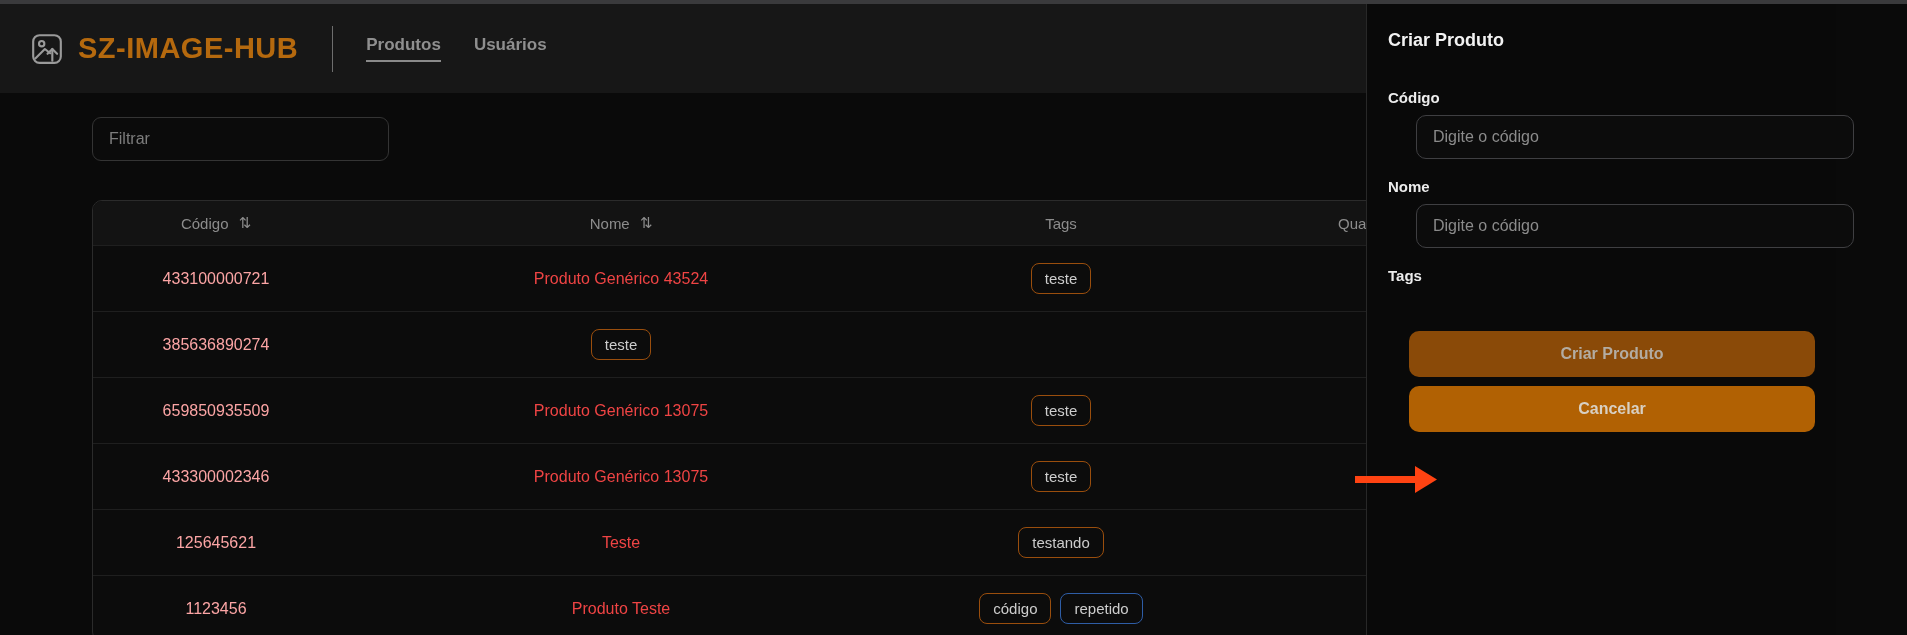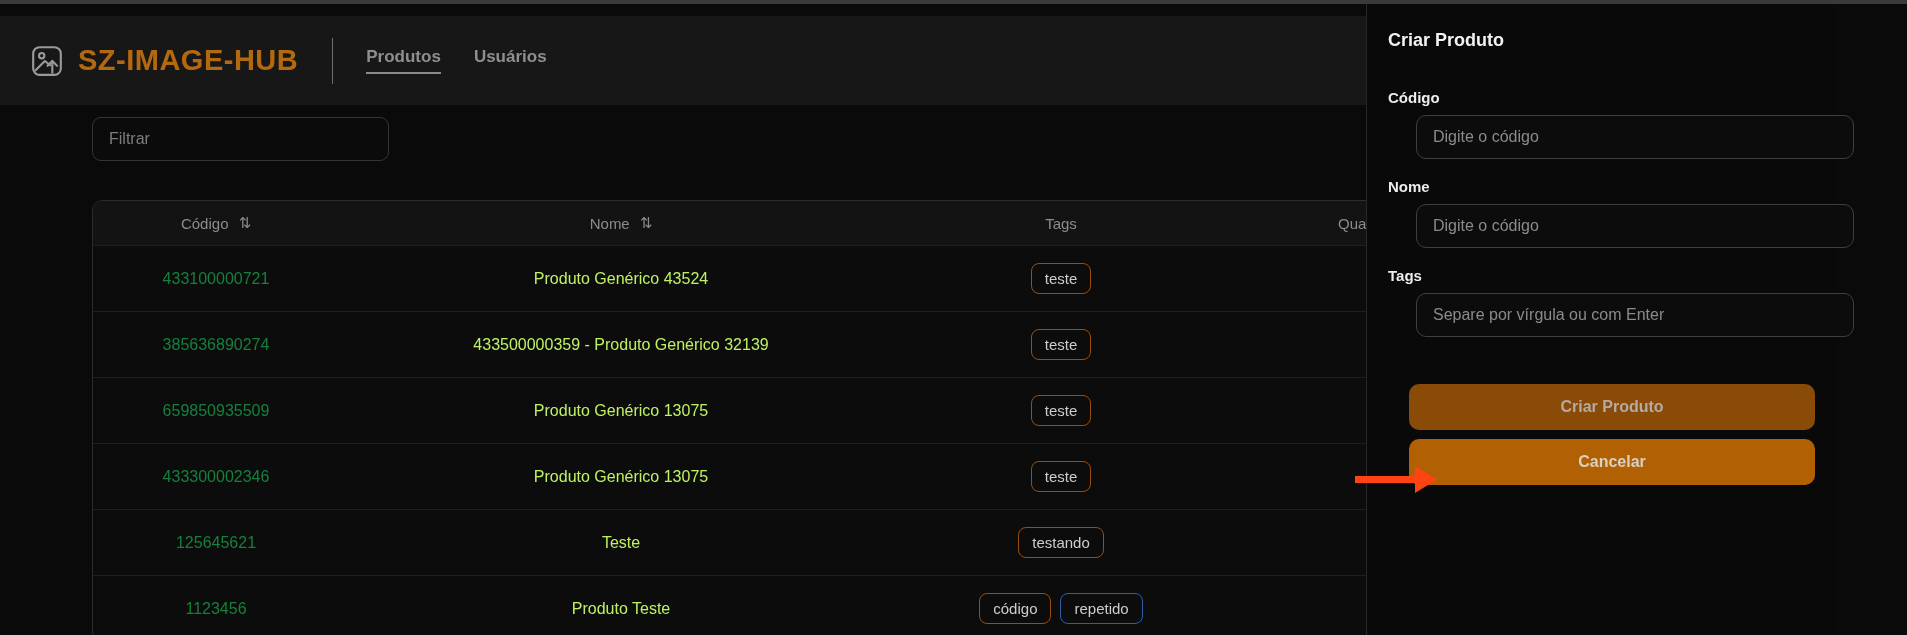--- a/index.html
+++ b/index.html
@@ -12,21 +12,21 @@
   }
   *{margin:0;padding:0;box-sizing:border-box;}
   body{background:#000;}
   .page{
     position:relative;width:1907px;height:635px;overflow:hidden;
     background:#0a0a0a;font-family:"Liberation Sans",sans-serif;
   }
   .top-strip{position:absolute;top:0;left:0;width:1907px;height:4px;background:#3a3a3c;}
   
   .header{
-    position:absolute;top:16px;left:0;width:1437px;height:89px;
+    position:absolute;top:4px;left:0;width:1437px;height:89px;
     background:#171717;display:flex;align-items:center;
   }
   .logo-icon{margin-left:30px;flex:0 0 auto;display:flex;}
   .brand{font-size:29px;font-weight:bold;color:var(--accent);margin-left:14px;letter-spacing:.5px;}
   .header-divider{width:1px;height:46px;background:#6e6e6e;margin-left:34px;}
   .nav{margin-left:33px;display:flex;gap:33px;}
   .nav-item{
     font-size:17px;font-weight:bold;color:#8f8f8f;cursor:pointer;
     padding-bottom:5px;border-bottom:2px solid transparent;
   }
@@ -45,22 +45,22 @@
     background:#0c0c0c;border:1px solid #2b2b2b;border-radius:10px;overflow:hidden;
   }
   .thead,.trow{display:grid;grid-template-columns:246px 564px 316px 1fr;align-items:center;}
   .thead{height:44px;background:#131313;color:#8c8c8c;font-size:15px;}
   .th{display:flex;justify-content:center;align-items:center;gap:10px;cursor:default;}
   .th.sortable{cursor:pointer;}
   .th.col-3{justify-content:flex-start;padding-left:119px;white-space:nowrap;}
   .sort-icon{font-size:15px;color:#8c8c8c;font-family:"DejaVu Sans","Liberation Sans",sans-serif;}
   .trow{height:66px;border-top:1px solid #1f1f1f;font-size:16px;}
   .td{text-align:center;}
-  .td.codigo{color:#15803d;}
-  .td.nome{color:#bef264;}
+  .td.codigo{color:#fca5a5;}
+  .td.nome{color:#ef4444;}
   .td.tags{display:flex;justify-content:center;align-items:center;gap:9px;}
   .badge{
     display:inline-block;padding:6px 13px;border-radius:8px;
     border:1px solid var(--tag-orange);color:#cdcdcd;font-size:15px;background:transparent;
   }
   .badge.blue{border-color:var(--tag-blue);}
   
   .sidebar{
     position:absolute;top:4px;left:1366px;width:470px;height:631px;
     background:#090909;border-left:1px solid #282828;
@@ -134,21 +134,20 @@
           <div class="trow">
             <div class="td codigo">433100000721</div>
             <div class="td nome">Produto Genérico 43524</div>
             <div class="td tags">
               <span class="badge">teste</span>
             </div>
             <div class="td quantidade"></div>
           </div>
           <div class="trow">
             <div class="td codigo">385636890274</div>
-            <div class="td nome">433500000359 - Produto Genérico 32139</div>
             <div class="td tags">
               <span class="badge">teste</span>
             </div>
             <div class="td quantidade"></div>
           </div>
           <div class="trow">
             <div class="td codigo">659850935509</div>
             <div class="td nome">Produto Genérico 13075</div>
             <div class="td tags">
               <span class="badge">teste</span>
@@ -192,21 +191,20 @@
       <input class="field-input" type="text" placeholder="Digite o código" style="">
     </div>
 
     <div class="field-group">
       <div class="field-label">Nome</div>
       <input class="field-input" type="text" placeholder="Digite o código" style="">
     </div>
 
     <div class="field-group">
       <div class="field-label">Tags</div>
-      <input class="field-input" type="text" placeholder="Separe por vírgula ou com Enter" style="">
     </div>
 
     <div class="button-stack">
       <button class="btn btn-primary">Criar Produto</button>
       <button class="btn btn-secondary">Cancelar</button>
     </div>
   </aside>
 
   <span class="annotation-arrow">
     <svg width="82" height="36" viewBox="0 0 82 36">

